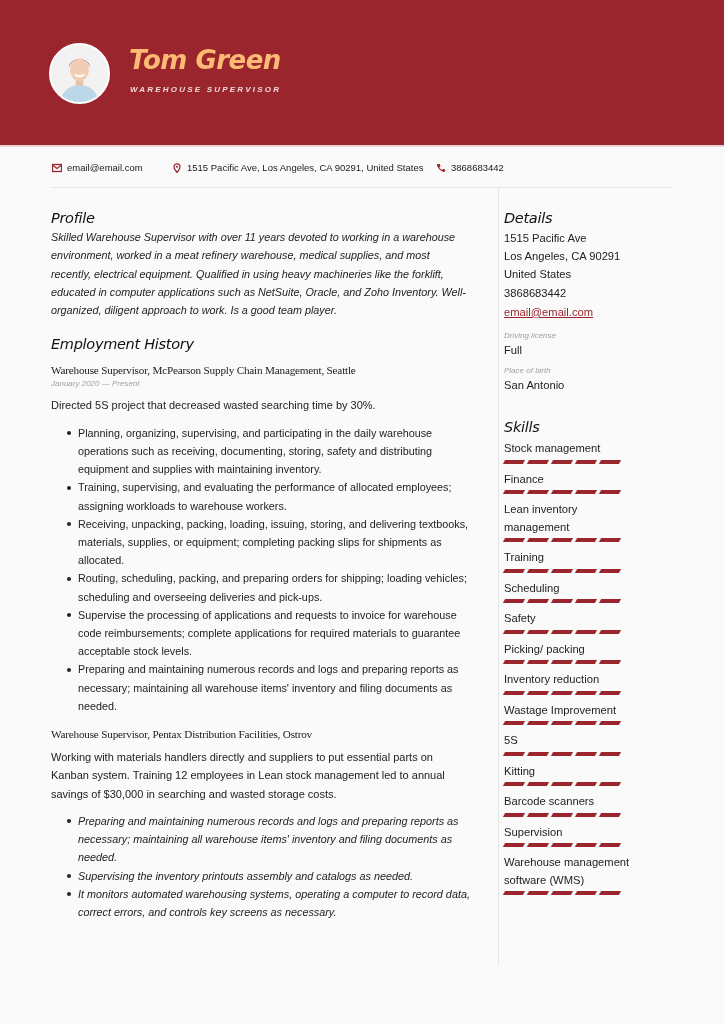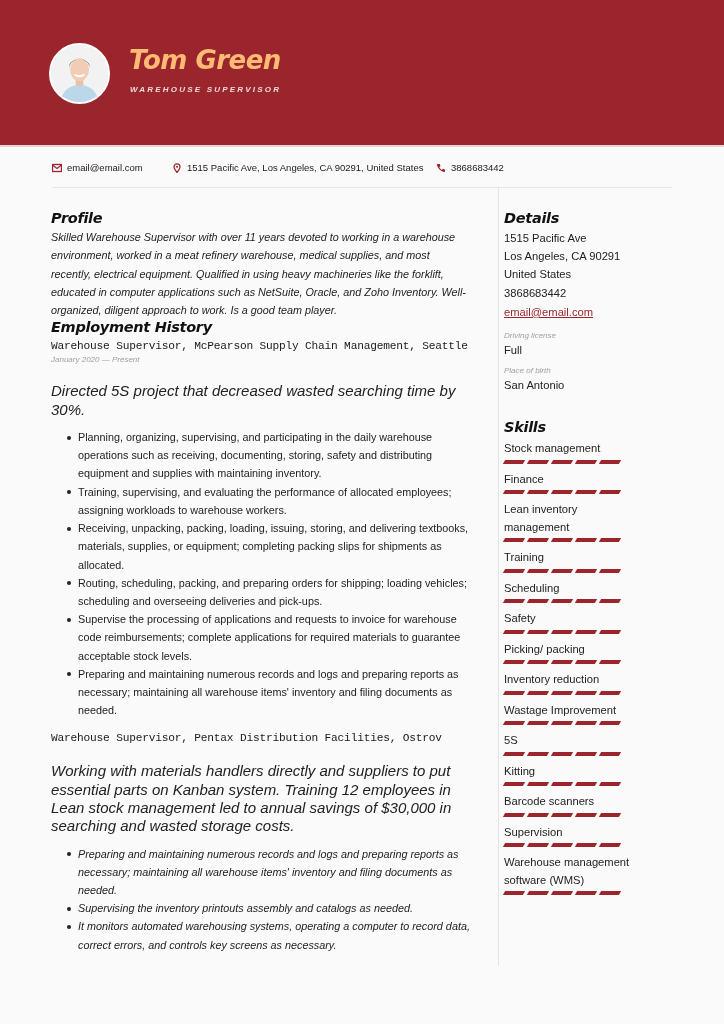--- a/index.html
+++ b/index.html
@@ -33,32 +33,32 @@
   .contact-item .ic { width: 10px; height: 10px; margin-right: 5px; display: inline-block; }
   .contact-divider {
     position: absolute; left: 52px; top: 187px; width: 620px; height: 1px; background: #e5e5e5;
   }
   .col-divider {
     position: absolute; left: 498px; top: 188px; width: 1px; height: 778px; background: #e5e5e5;
   }
 
   .main { position: absolute; left: 51px; top: 210px; width: 420px; }
   .sec-title {
-    font-family: "DejaVu Sans", sans-serif; font-weight: bold; font-style: italic;
+    font-family: "DejaVu Sans", sans-serif; font-weight: normal; font-style: italic;
     font-size: 14.5px; color: #111; letter-spacing: -0.3px;
   }
   .profile-text {
     font-style: italic; font-size: 10.8px; line-height: 18.3px; color: #222; margin-top: 2px;
   }
-  .emp-title { }
+  .emp-title { margin-top: 17px; }
   .job {
-    font-family: Liberation Mono, monospace; font-size: 11.2px; color: #1a1a1a; margin-top: 5px; letter-spacing: -0.2px;
+    font-family: Liberation Serif, serif; font-size: 11.2px; color: #1a1a1a; margin-top: 12px; letter-spacing: -0.2px;
   }
   .dates { font-size: 8px; font-style: italic; color: #a0a0a0; margin-top: 3px; }
-  .job-summary { font-style: italic; font-size: 15px; line-height: 18.3px; color: #222; margin-top: 18px; }
+  .job-summary { font-size: 11px; line-height: 18.3px; color: #222; margin-top: 8px; }
   ul.bullets { list-style: none; margin-top: 9px; padding-left: 27px; }
   ul.bullets li {
     position: relative; font-size: 10.8px; line-height: 18.2px; color: #222;
   }
   ul.bullets li::before {
     content: ""; position: absolute; left: -11px; top: 7.5px; width: 4px; height: 4px; border-radius: 50%; background: #222;
   }
   ul.bullets.italic li { font-style: italic; }
   .job2 { margin-top: 13px; }
 

